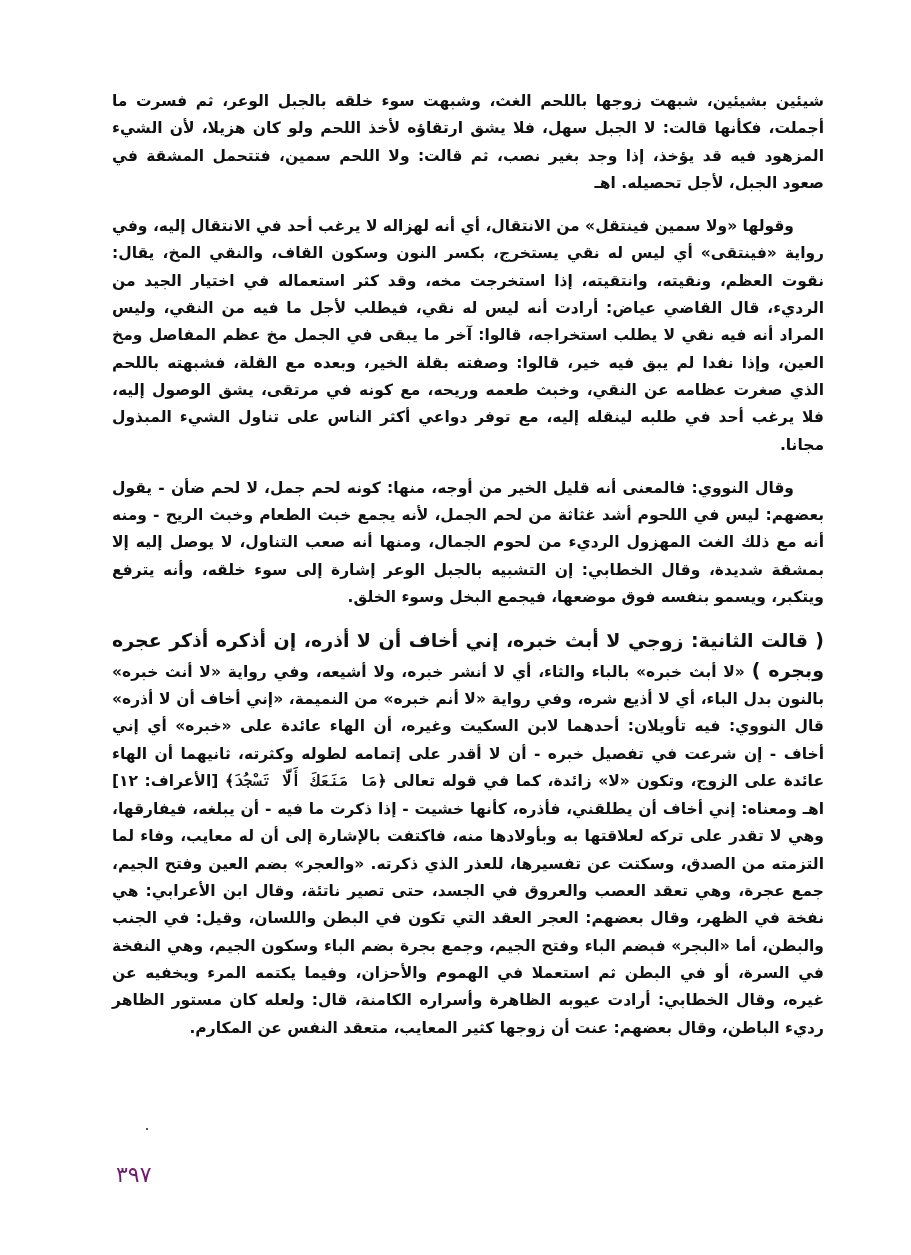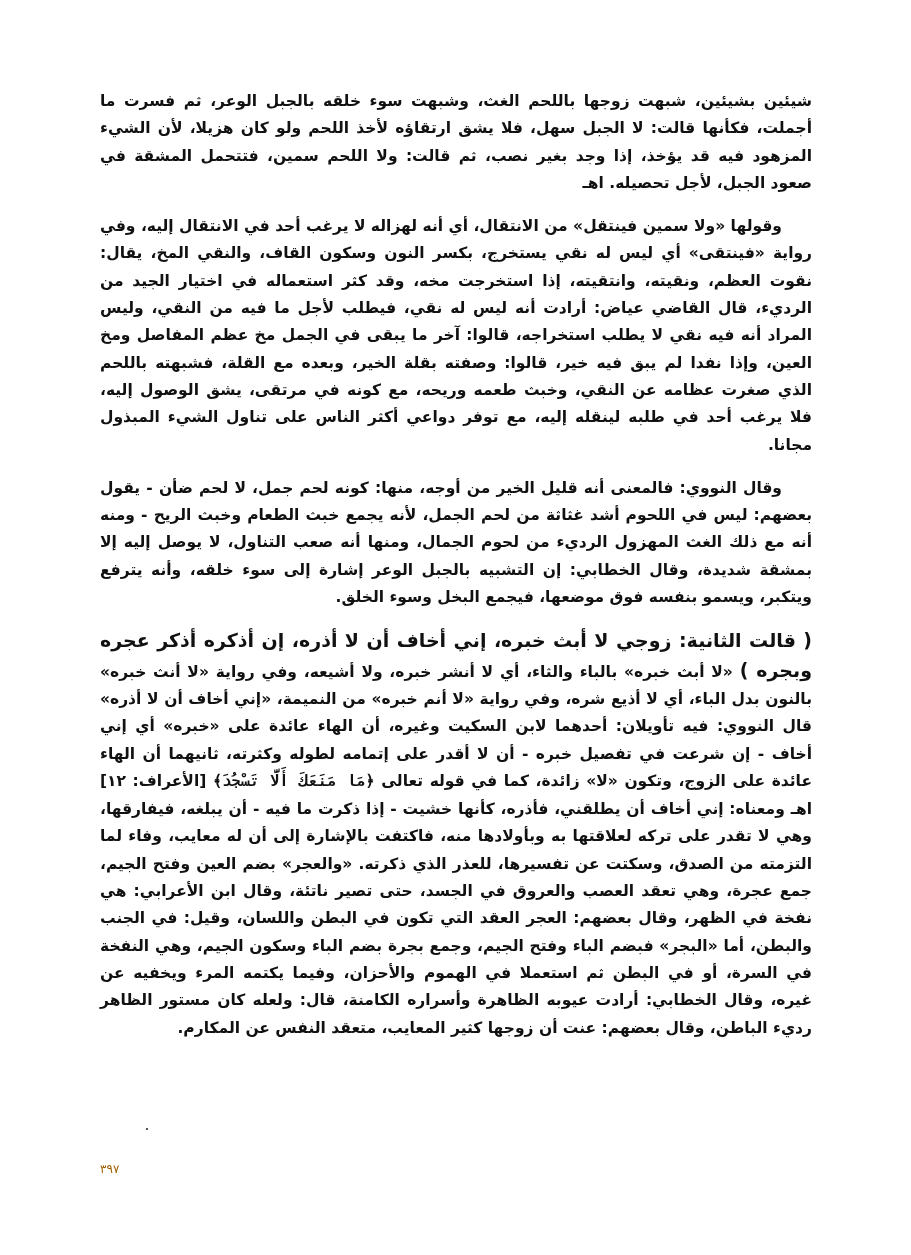--- a/index.html
+++ b/index.html
@@ -10,21 +10,21 @@
     body {
       width: 911px;
       height: 1255px;
       position: relative;
       overflow: hidden;
       font-family: "DejaVu Sans", sans-serif;
       color: #111111;
     }
     .page {
       position: absolute;
-      left: 100px;
+      left: 112px;
       top: 88px;
       width: 712px;
       direction: rtl;
     }
     .para {
       font-size: 15.5px;
       line-height: 27.3px;
       text-align: justify;
       text-align-last: right;
       margin: 0 0 16px 0;
@@ -43,26 +43,26 @@
     .stray-dot {
       position: absolute;
       left: 146px;
       top: 1128px;
       width: 2px;
       height: 2px;
       background: #555;
     }
     .page-number {
       position: absolute;
-      left: 100px;
+      left: 116px;
       top: 1162px;
-      font-size: 12px;
+      font-size: 22px;
       font-family: "DejaVu Sans", sans-serif;
       direction: rtl;
-      color: #a16207;
+      color: #701a75;
     }
   </style>
 </head>
 <body>
 
 <div class="page">
   <p class="para">شيئين بشيئين، شبهت زوجها باللحم الغث، وشبهت سوء خلقه بالجبل الوعر، ثم فسرت ما أجملت، فكأنها قالت: لا الجبل سهل، فلا يشق ارتقاؤه لأخذ اللحم ولو كان هزيلا، لأن الشيء المزهود فيه قد يؤخذ، إذا وجد بغير نصب، ثم قالت: ولا اللحم سمين، فتتحمل المشقة في صعود الجبل، لأجل تحصيله. اهـ</p>
   <p class="para indent">وقولها «ولا سمين فينتقل» من الانتقال، أي أنه لهزاله لا يرغب أحد في الانتقال إليه، وفي رواية «فينتقى» أي ليس له نقي يستخرج، بكسر النون وسكون القاف، والنقي المخ، يقال: نقوت العظم، ونقيته، وانتقيته، إذا استخرجت مخه، وقد كثر استعماله في اختيار الجيد من الرديء، قال القاضي عياض: أرادت أنه ليس له نقي، فيطلب لأجل ما فيه من النقي، وليس المراد أنه فيه نقي لا يطلب استخراجه، قالوا: آخر ما يبقى في الجمل مخ عظم المفاصل ومخ العين، وإذا نفدا لم يبق فيه خير، قالوا: وصفته بقلة الخير، وبعده مع القلة، فشبهته باللحم الذي صغرت عظامه عن النقي، وخبث طعمه وريحه، مع كونه في مرتقى، يشق الوصول إليه، فلا يرغب أحد في طلبه لينقله إليه، مع توفر دواعي أكثر الناس على تناول الشيء المبذول مجانا.</p>
   <p class="para indent">وقال النووي: فالمعنى أنه قليل الخير من أوجه، منها: كونه لحم جمل، لا لحم ضأن - يقول بعضهم: ليس في اللحوم أشد غثاثة من لحم الجمل، لأنه يجمع خبث الطعام وخبث الريح - ومنه أنه مع ذلك الغث المهزول الرديء من لحوم الجمال، ومنها أنه صعب التناول، لا يوصل إليه إلا بمشقة شديدة، وقال الخطابي: إن التشبيه بالجبل الوعر إشارة إلى سوء خلقه، وأنه يترفع ويتكبر، ويسمو بنفسه فوق موضعها، فيجمع البخل وسوء الخلق.</p>
   <p class="para"><span class="heading">( قالت الثانية: زوجي لا أبث خبره، إني أخاف أن لا أذره، إن أذكره أذكر عجره وبجره )</span><span> «لا أبث خبره» بالباء والثاء، أي لا أنشر خبره، ولا أشيعه، وفي رواية «لا أنث خبره» بالنون بدل الباء، أي لا أذيع شره، وفي رواية «لا أنم خبره» من النميمة، «إني أخاف أن لا أذره» قال النووي: فيه تأويلان: أحدهما لابن السكيت وغيره، أن الهاء عائدة على «خبره» أي إني أخاف - إن شرعت في تفصيل خبره - أن لا أقدر على إتمامه لطوله وكثرته، ثانيهما أن الهاء عائدة على الزوج، وتكون «لا» زائدة، كما في قوله تعالى </span><span class="quran">﴿مَا مَنَعَكَ أَلَّا تَسْجُدَ﴾</span><span> [الأعراف: ١٢] اهـ ومعناه: إني أخاف أن يطلقني، فأذره، كأنها خشيت - إذا ذكرت ما فيه - أن يبلغه، فيفارقها، وهي لا تقدر على تركه لعلاقتها به وبأولادها منه، فاكتفت بالإشارة إلى أن له معايب، وفاء لما التزمته من الصدق، وسكتت عن تفسيرها، للعذر الذي ذكرته. «والعجر» بضم العين وفتح الجيم، جمع عجرة، وهي تعقد العصب والعروق في الجسد، حتى تصير ناتئة، وقال ابن الأعرابي: هي نفخة في الظهر، وقال بعضهم: العجر العقد التي تكون في البطن واللسان، وقيل: في الجنب والبطن، أما «البجر» فبضم الباء وفتح الجيم، وجمع بجرة بضم الباء وسكون الجيم، وهي النفخة في السرة، أو في البطن ثم استعملا في الهموم والأحزان، وفيما يكتمه المرء ويخفيه عن غيره، وقال الخطابي: أرادت عيوبه الظاهرة وأسراره الكامنة، قال: ولعله كان مستور الظاهر رديء الباطن، وقال بعضهم: عنت أن زوجها كثير المعايب، متعقد النفس عن المكارم.</span></p>

